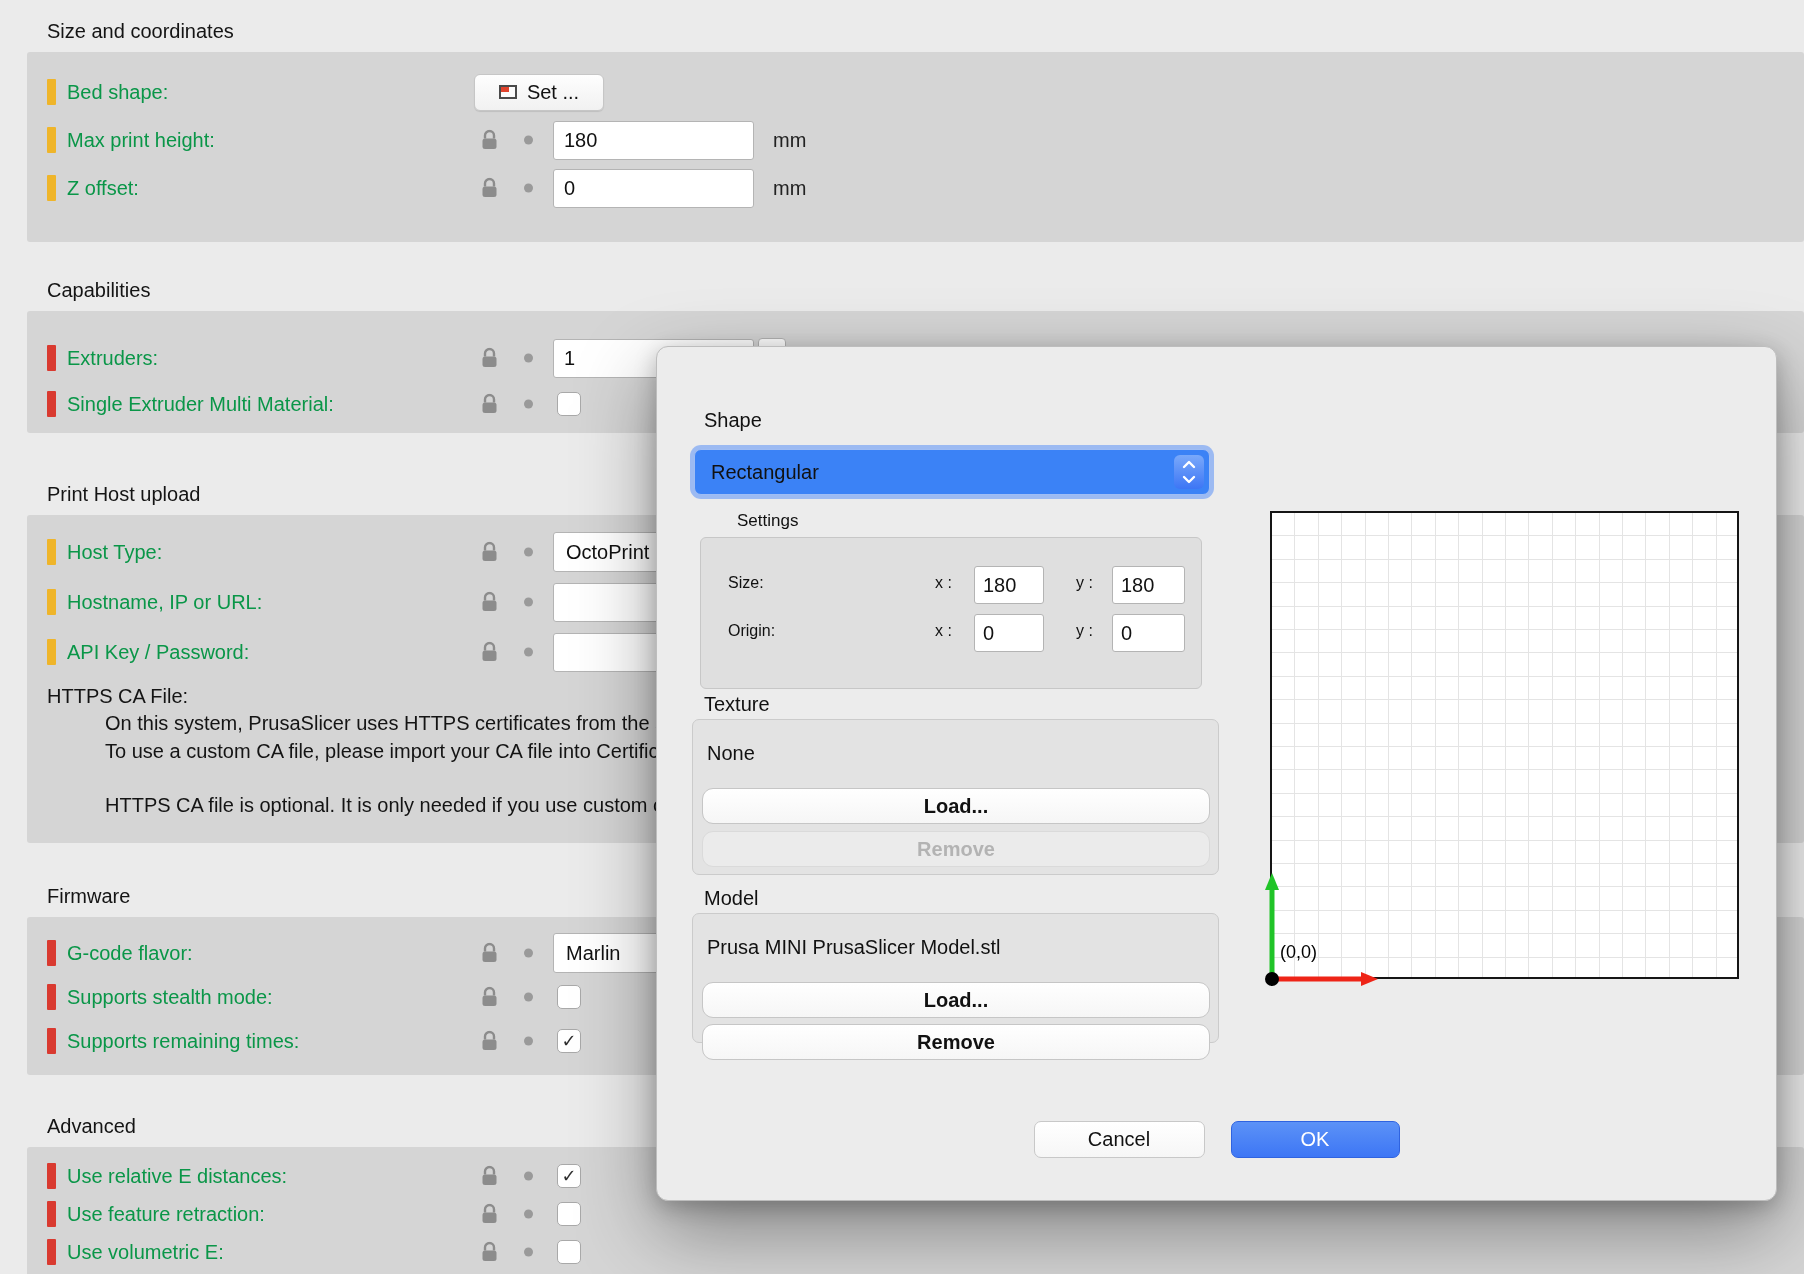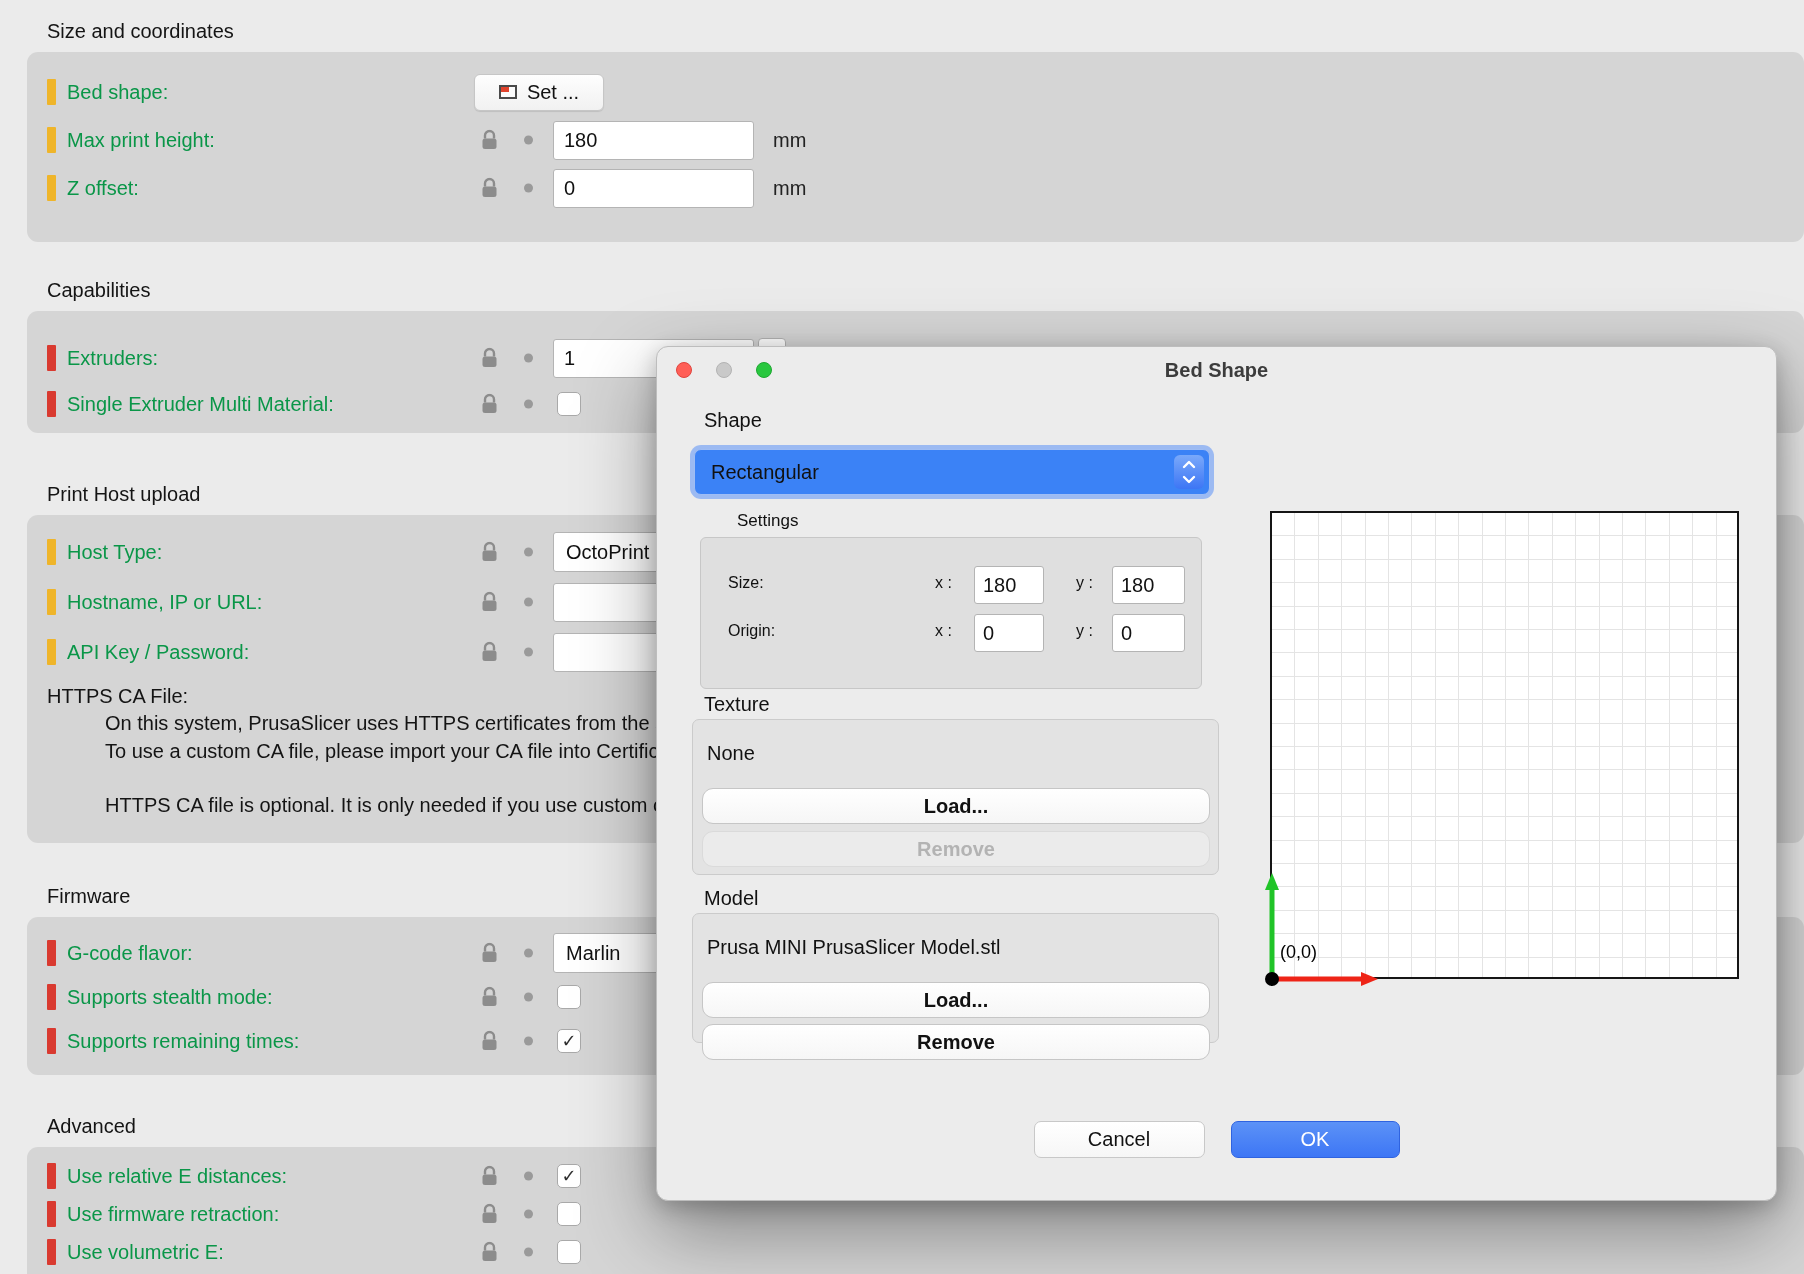--- a/index.html
+++ b/index.html
@@ -3,21 +3,21 @@
 <meta charset="utf-8">
 <style>
   * { margin:0; padding:0; box-sizing:border-box; }
   html,body { width:1804px; height:1274px; overflow:hidden; background:#ebebeb;
     font-family:"Liberation Sans","DejaVu Sans",sans-serif; color:#1b1b1b; }
 
   
   .section-title { font-size:20px; color:#141414; margin-left:47px; height:24px; }
   .t1 { margin-top:20px; } .t2 { margin-top:37px; } .t3 { margin-top:50px; }
   .t4 { margin-top:42px; } .t5 { margin-top:40px; }
-  .panel { margin-left:27px; margin-top:8px; background:#d5d5d5; border-radius:11px; position:relative; }
+  .panel { margin-left:27px; margin-top:8px; background:#d5d5d5; border-radius:3px; position:relative; }
   .panel-size { padding:16px 0 30px; }
   .panel-cap  { padding:24px 0 6px; }
   .panel-host { padding:12px 0 24px; }
   .panel-fw   { padding:14px 0 12px; }
   .panel-adv  { padding:10px 0 30px; }
   .panel-size .row { height:48px; }
   .panel-cap  .row { height:46px; }
   .panel-host .row { height:50px; }
   .panel-fw   .row { height:44px; }
   .panel-adv  .row { height:38px; }
@@ -277,21 +277,21 @@
           <svg width="17" height="21" viewBox="0 0 17 21">
             <path d="M4 9V6a4.5 4.5 0 0 1 9 0v3" fill="none" stroke="#8c8c8c" stroke-width="2.4"></path>
             <rect x="1.5" y="9" width="14" height="10.5" rx="2.5" fill="#8c8c8c"></rect>
           </svg>
         </span>
       <span class="dot"></span>
       <span class="checkbox">✓</span>
     </div>
     <div class="row">
       <span class="marker red"></span>
-      <span class="row-label">Use firmware retraction:</span>
+      <span class="row-label">Use feature retraction:</span>
       <span class="lock">
           <svg width="17" height="21" viewBox="0 0 17 21">
             <path d="M4 9V6a4.5 4.5 0 0 1 9 0v3" fill="none" stroke="#8c8c8c" stroke-width="2.4"></path>
             <rect x="1.5" y="9" width="14" height="10.5" rx="2.5" fill="#8c8c8c"></rect>
           </svg>
         </span>
       <span class="dot"></span>
       <span class="checkbox"></span>
     </div>
     <div class="row">
@@ -315,28 +315,20 @@
             <rect x="1.5" y="9" width="14" height="10.5" rx="2.5" fill="#8c8c8c"></rect>
           </svg>
         </span>
       <span class="dot"></span>
       <span class="checkbox">✓</span>
     </div>
   </div>
 </div>
 
 <div class="dialog">
-  <div class="titlebar">
-    <span class="lights">
-      <span class="light red"></span>
-      <span class="light gray"></span>
-      <span class="light green"></span>
-    </span>
-    <span class="dialog-title">Bed Shape</span>
-  </div>
 
   <div class="dlg-left">
     <div class="dlg-label">Shape</div>
     <div class="shape-select">
       <span>Rectangular</span>
       <span class="shape-stepper">
           <svg width="14" height="9" viewBox="0 0 14 9">
             <path d="M2 7 7 2l5 5" stroke="#fff" stroke-width="2.4" fill="none" stroke-linecap="round" stroke-linejoin="round"></path>
           </svg>
           <svg width="14" height="9" viewBox="0 0 14 9">

